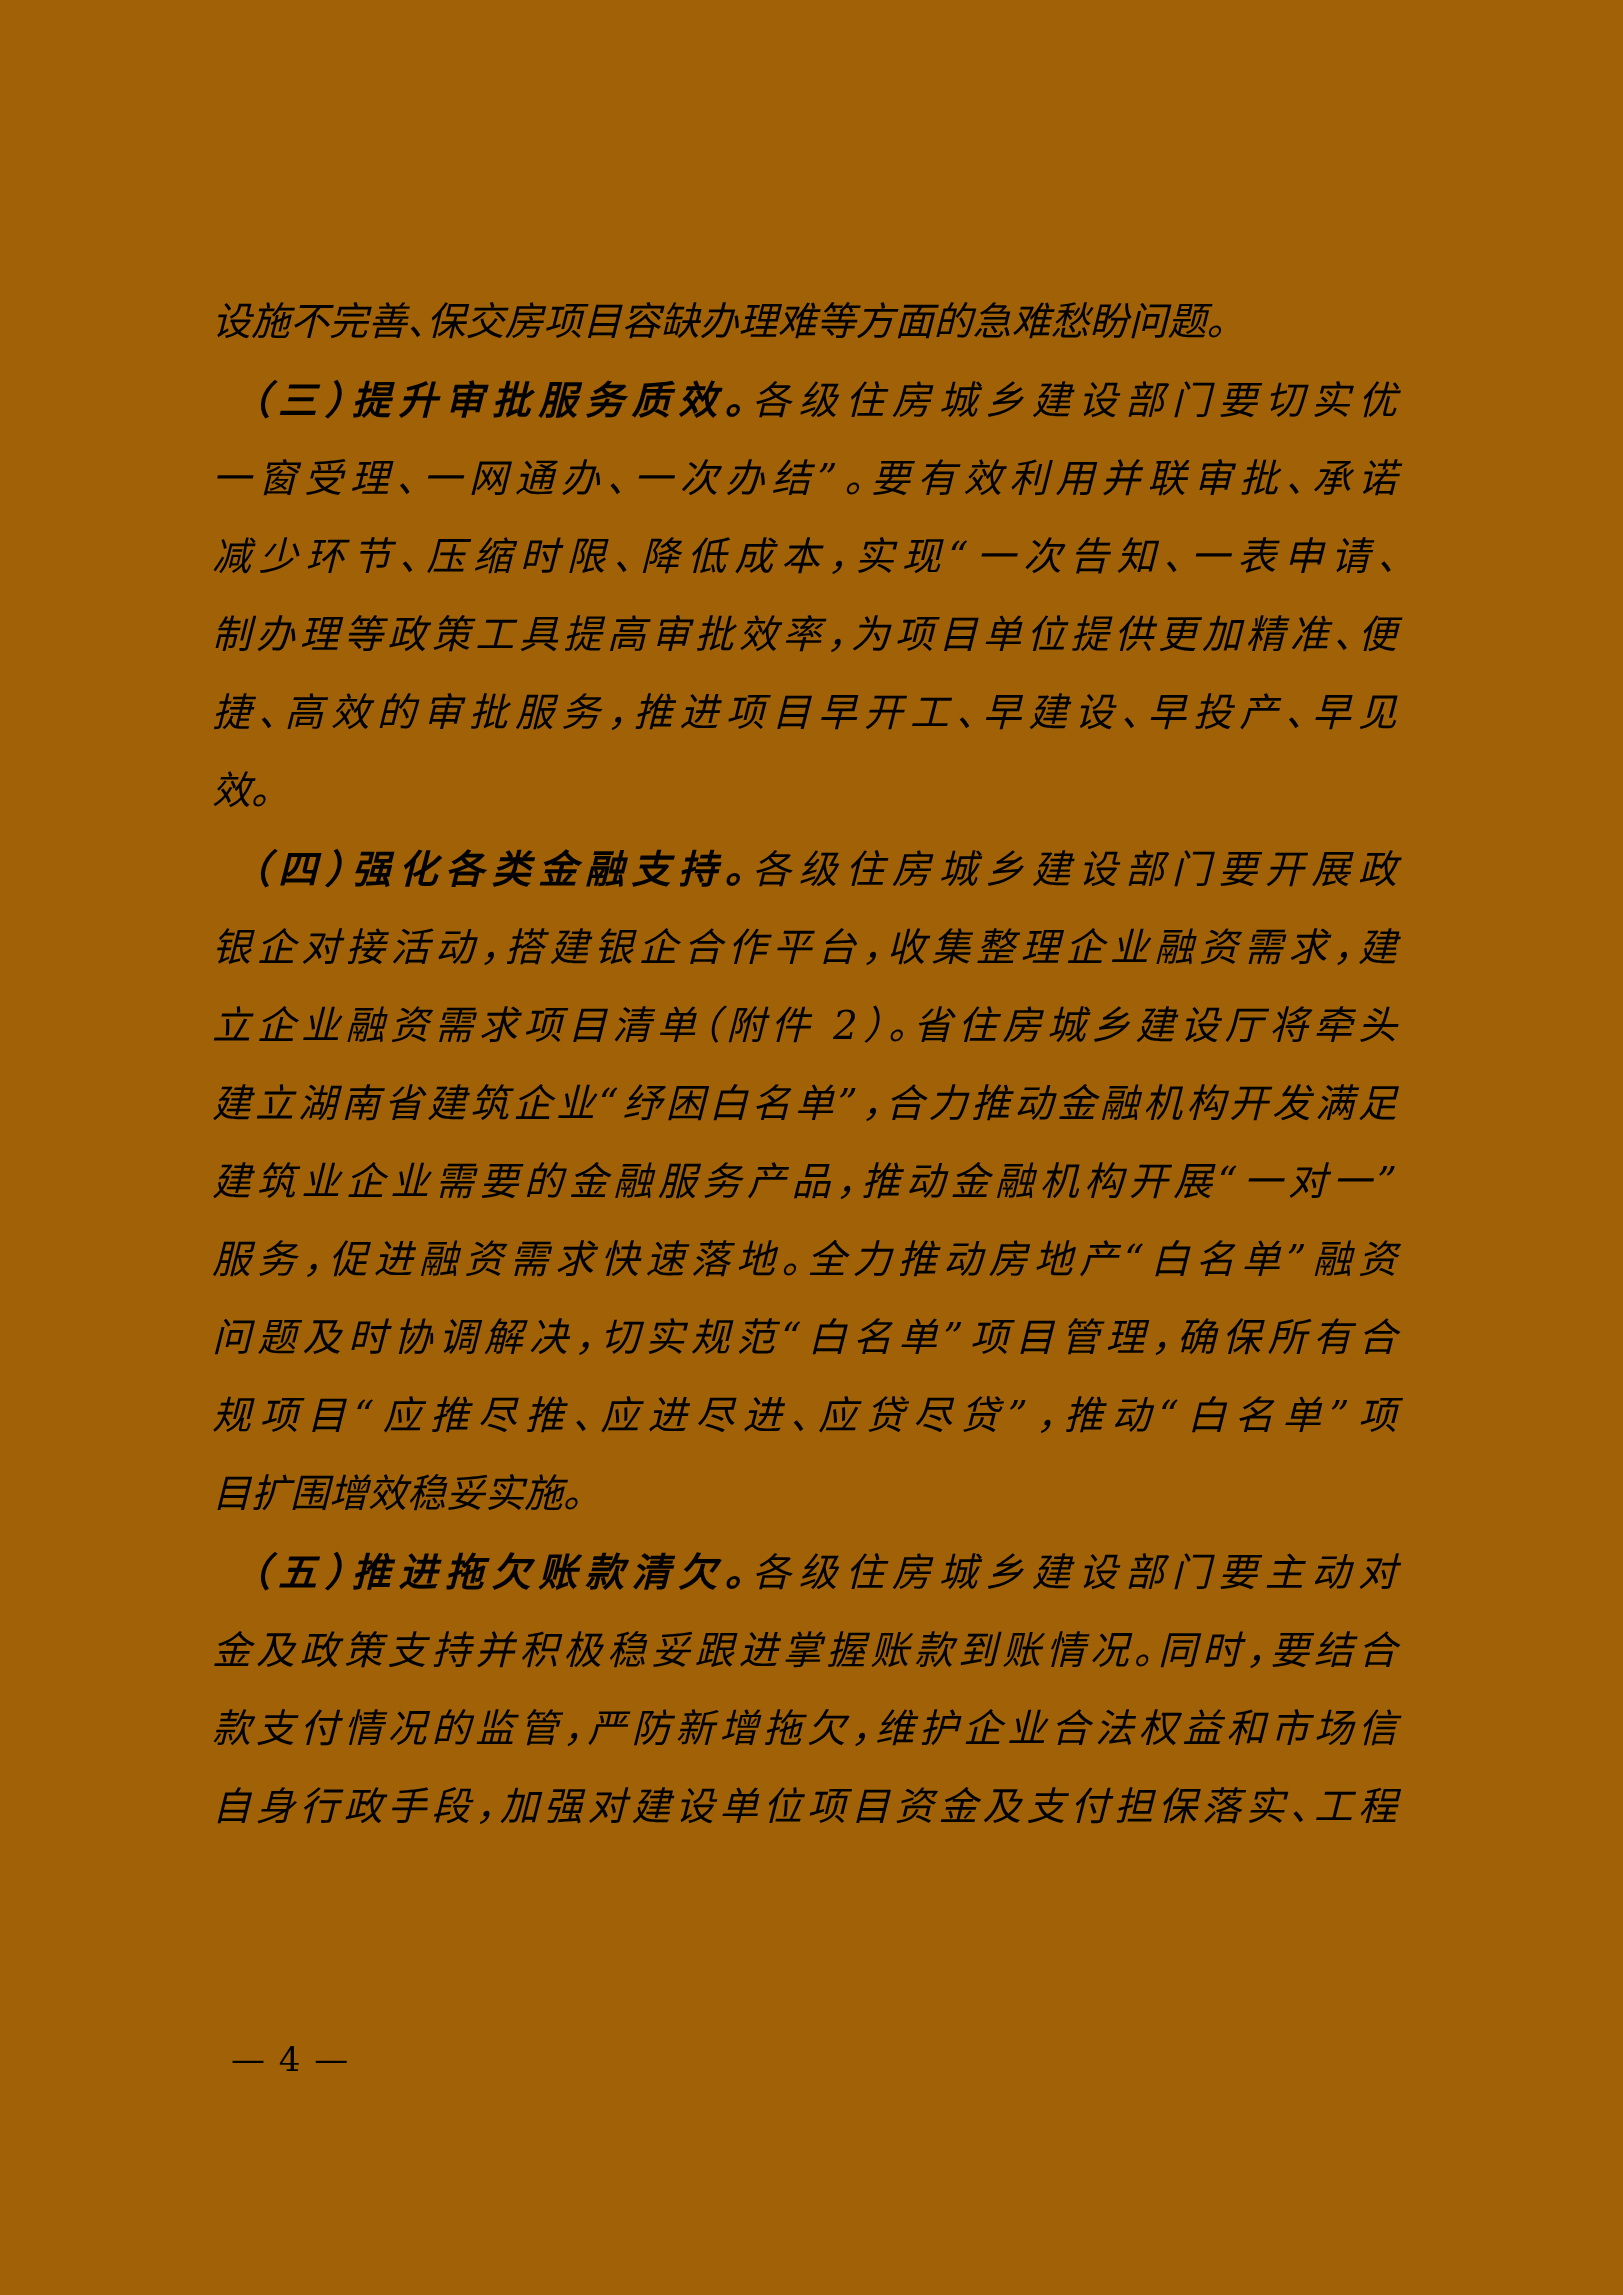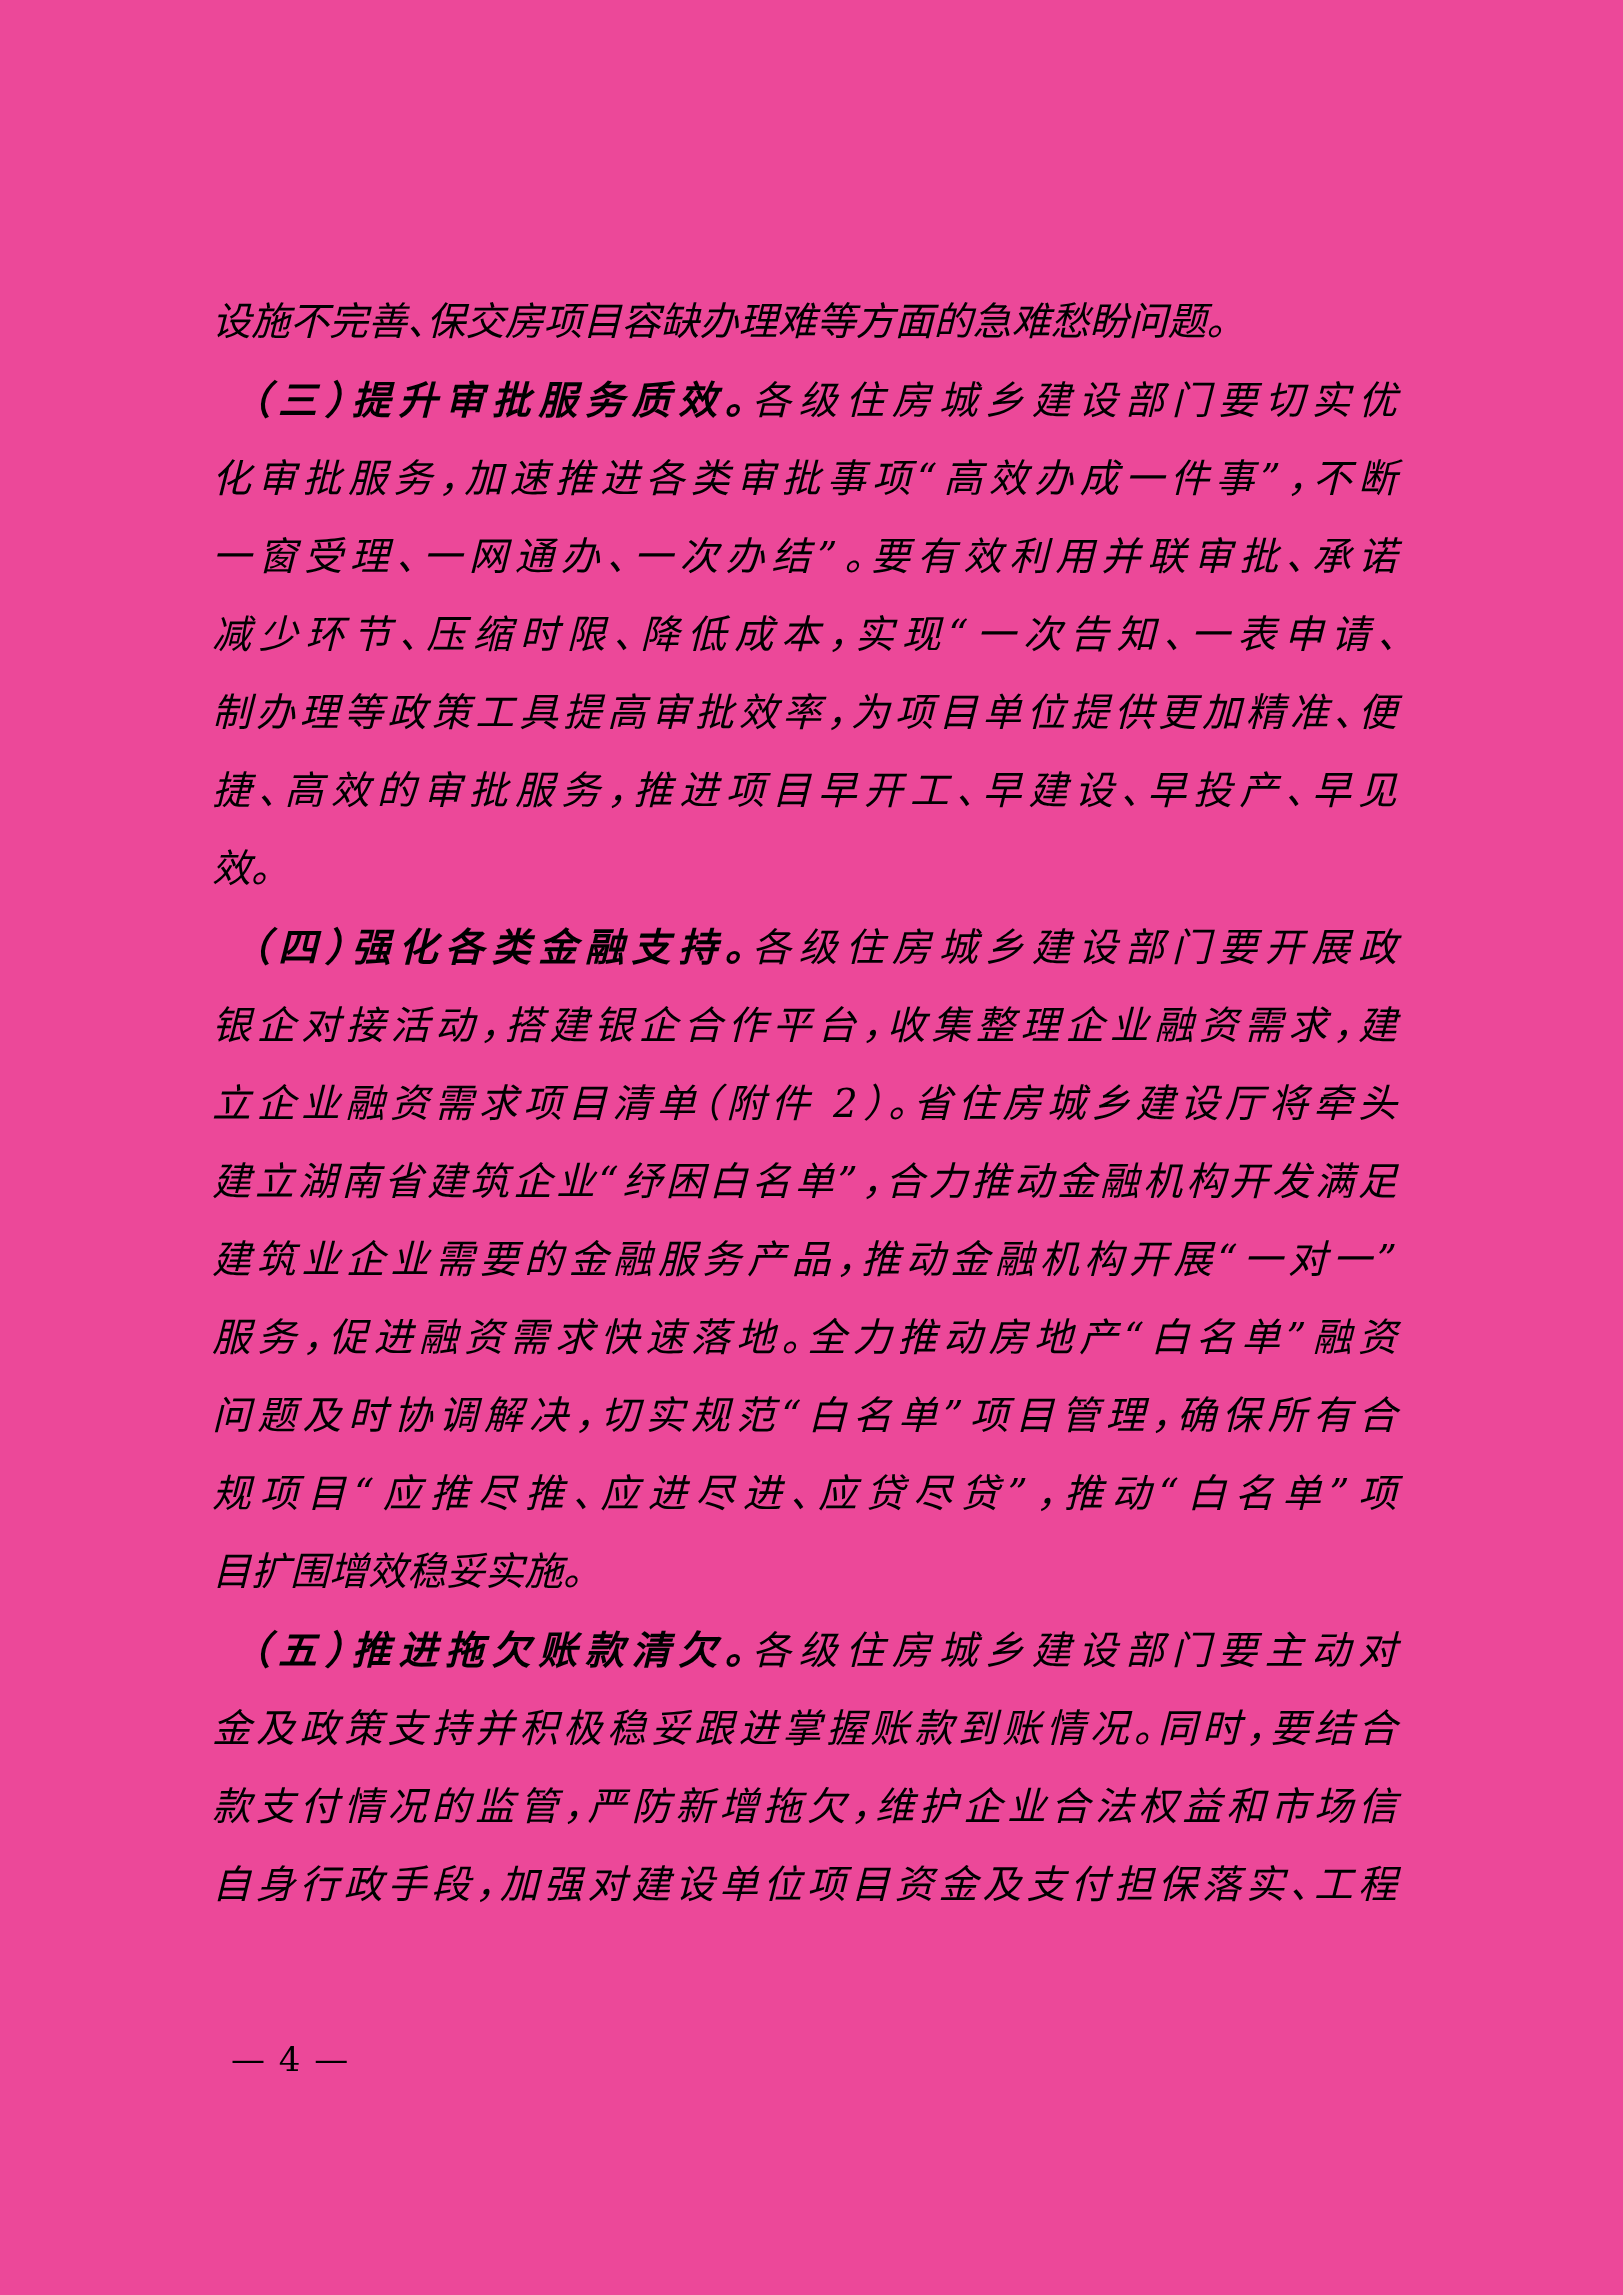--- a/index.html
+++ b/index.html
@@ -4,21 +4,21 @@
 <style>
   html, body {
     margin: 0;
     padding: 0;
     background: #ffffff;
   }
   .page {
     position: relative;
     width: 1623px;
     height: 2295px;
-    background: #ec4899;
+    background: #a16207;
     color: #000000;
     font-family: "DejaVu Serif", "Liberation Serif", serif;
     overflow: hidden;
   }
   .content {
     position: absolute;
     left: 212px;
     top: 283px;
     width: 1185px;
     font-size: 39px;
@@ -54,21 +54,20 @@
 </head>
 <body>
 
 <div class="page">
   <main class="content">
       <div class="para">
         <div class="line end"><span class="run">设施不完善、保交房项目容缺办理难等方面的急难愁盼问题。</span></div>
       </div>
       <div class="para indent">
         <div class="line"><span class="run bold">（三）提升审批服务质效。</span><span class="run">各级住房城乡建设部门要切实优</span></div>
-        <div class="line"><span class="run">化审批服务，加速推进各类审批事项“高效办成一件事”，不断</span></div>
         <div class="line"><span class="run">一窗受理、一网通办、一次办结”。要有效利用并联审批、承诺</span></div>
         <div class="line"><span class="run">减少环节、压缩时限、降低成本，实现“一次告知、一表申请、</span></div>
         <div class="line"><span class="run">制办理等政策工具提高审批效率，为项目单位提供更加精准、便</span></div>
         <div class="line"><span class="run">捷、高效的审批服务，推进项目早开工、早建设、早投产、早见</span></div>
         <div class="line end"><span class="run">效。</span></div>
       </div>
       <div class="para indent">
         <div class="line"><span class="run bold">（四）强化各类金融支持。</span><span class="run">各级住房城乡建设部门要开展政</span></div>
         <div class="line"><span class="run">银企对接活动，搭建银企合作平台，收集整理企业融资需求，建</span></div>
         <div class="line"><span class="run">立企业融资需求项目清单（附件 2）。省住房城乡建设厅将牵头</span></div>

